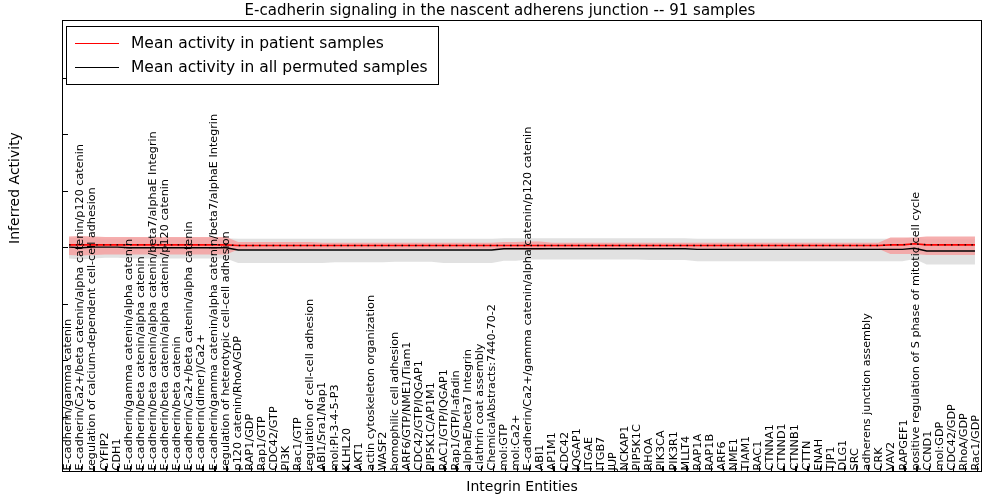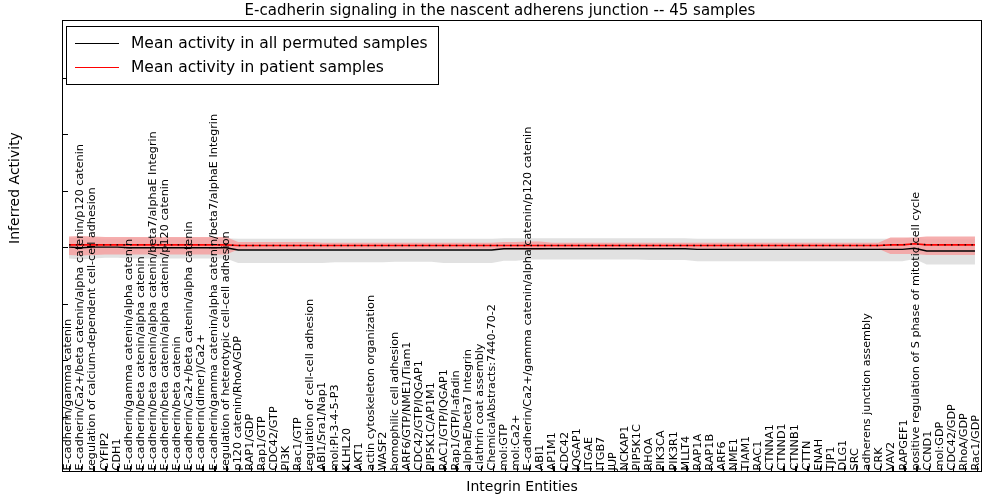--- a/index.html
+++ b/index.html
@@ -45,21 +45,21 @@
   }
   .lgrow{display:flex;align-items:center;height:24px;}
   .lgline{width:44px;height:0;border-top-width:1.6px;border-top-style:solid;margin-right:12px;}
   .lgtxt{font-size:15.5px;color:#000;}
 </style>
 </head>
 <body>
 
 <div id="fig">
 
-  <div id="title">E-cadherin signaling in the nascent adherens junction -- 45 samples</div>
+  <div id="title">E-cadherin signaling in the nascent adherens junction -- 91 samples</div>
 
   <div id="plot">
     <svg id="svgwrap" viewBox="0 0 920 452" preserveAspectRatio="none">
         <path d="M6.05 218.09L18.16 217.53L30.26 218.09L42.37 218.66L54.47 218.66L66.58 218.09L78.68 218.09L90.79 218.09L102.89 218.09L115.00 218.09L127.11 218.09L139.21 218.09L151.32 218.09L163.42 218.09L175.53 218.66L187.63 218.66L199.74 218.66L211.84 218.66L223.95 218.66L236.05 218.66L248.16 218.66L260.26 218.66L272.37 218.66L284.47 218.66L296.58 218.66L308.68 218.66L320.79 218.66L332.89 218.66L345.00 218.66L357.11 218.66L369.21 218.66L381.32 218.66L393.42 218.66L405.53 218.66L417.63 218.66L429.74 218.66L441.84 218.09L453.95 218.09L466.05 218.09L478.16 218.09L490.26 218.09L502.37 218.09L514.47 218.09L526.58 218.09L538.68 218.09L550.79 218.09L562.89 218.09L575.00 218.09L587.11 218.09L599.21 218.09L611.32 218.09L623.42 218.09L635.53 218.66L647.63 218.66L659.74 218.66L671.84 218.66L683.95 218.66L696.05 218.66L708.16 218.66L720.26 218.66L732.37 218.66L744.47 218.66L756.58 218.66L768.68 218.66L780.79 218.66L792.89 218.66L805.00 218.66L817.11 218.66L829.21 218.66L841.32 218.66L853.42 216.96L865.53 219.22L877.63 219.22L889.74 219.22L901.84 219.22L913.95 219.22L913.95 244.65L901.84 244.65L889.74 244.65L877.63 244.65L865.53 244.65L853.42 239.00L841.32 241.25L829.21 241.25L817.11 241.25L805.00 241.25L792.89 241.25L780.79 241.25L768.68 241.25L756.58 241.25L744.47 241.25L732.37 241.25L720.26 241.25L708.16 241.25L696.05 241.25L683.95 241.25L671.84 241.25L659.74 241.25L647.63 241.25L635.53 241.25L623.42 240.13L611.32 240.13L599.21 240.13L587.11 240.13L575.00 239.56L562.89 239.56L550.79 239.56L538.68 239.56L526.58 239.56L514.47 239.56L502.37 239.56L490.26 239.56L478.16 239.56L466.05 239.56L453.95 240.69L441.84 240.69L429.74 242.95L417.63 242.95L405.53 242.95L393.42 242.95L381.32 242.95L369.21 241.82L357.11 241.82L345.00 241.82L332.89 241.82L320.79 242.38L308.68 242.38L296.58 242.38L284.47 242.38L272.37 242.38L260.26 242.95L248.16 242.95L236.05 242.95L223.95 242.95L211.84 242.95L199.74 242.95L187.63 242.95L175.53 242.95L163.42 238.43L151.32 238.43L139.21 238.43L127.11 238.43L115.00 238.43L102.89 238.43L90.79 238.43L78.68 238.43L66.58 238.43L54.47 237.87L42.37 237.87L30.26 238.43L18.16 239.56L6.05 238.43Z" fill="#c8c8c8" fill-opacity="0.55" stroke="none"></path>
         <path d="M6.05 216.40L18.16 215.83L30.26 216.40L42.37 216.96L54.47 216.96L66.58 216.96L78.68 216.96L90.79 216.96L102.89 216.96L115.00 216.96L127.11 216.96L139.21 216.96L151.32 216.96L163.42 216.96L175.53 222.05L187.63 222.05L199.74 222.05L211.84 222.05L223.95 222.05L236.05 222.05L248.16 222.05L260.26 222.61L272.37 222.61L284.47 222.61L296.58 222.61L308.68 222.61L320.79 222.61L332.89 222.61L345.00 222.61L357.11 222.61L369.21 222.61L381.32 222.61L393.42 222.61L405.53 222.61L417.63 222.61L429.74 222.61L441.84 222.05L453.95 222.05L466.05 221.48L478.16 221.48L490.26 222.61L502.37 222.61L514.47 222.61L526.58 222.61L538.68 222.61L550.79 222.61L562.89 222.61L575.00 222.61L587.11 222.61L599.21 222.61L611.32 222.61L623.42 222.61L635.53 222.61L647.63 222.61L659.74 222.61L671.84 222.61L683.95 222.61L696.05 222.61L708.16 222.61L720.26 222.61L732.37 222.61L744.47 222.61L756.58 222.61L768.68 222.61L780.79 222.61L792.89 222.61L805.00 222.61L817.11 222.61L829.21 217.53L841.32 217.53L853.42 217.53L865.53 216.40L877.63 216.40L889.74 216.40L901.84 216.40L913.95 216.40L913.95 235.04L901.84 235.04L889.74 235.04L877.63 235.04L865.53 235.04L853.42 233.91L841.32 233.91L829.21 233.91L817.11 228.82L805.00 228.82L792.89 228.82L780.79 228.82L768.68 228.82L756.58 228.82L744.47 228.82L732.37 228.82L720.26 228.82L708.16 228.82L696.05 228.82L683.95 228.82L671.84 228.82L659.74 228.82L647.63 228.82L635.53 228.82L623.42 228.82L611.32 228.82L599.21 228.82L587.11 228.82L575.00 228.82L562.89 228.82L550.79 228.82L538.68 228.82L526.58 228.82L514.47 228.82L502.37 228.82L490.26 228.82L478.16 229.96L466.05 229.96L453.95 229.39L441.84 229.39L429.74 228.82L417.63 228.82L405.53 228.82L393.42 228.82L381.32 228.82L369.21 228.82L357.11 228.82L345.00 228.82L332.89 228.82L320.79 228.82L308.68 228.82L296.58 228.82L284.47 228.82L272.37 228.82L260.26 228.82L248.16 229.39L236.05 229.39L223.95 229.39L211.84 229.39L199.74 229.39L187.63 229.39L175.53 229.39L163.42 234.48L151.32 234.48L139.21 234.48L127.11 234.48L115.00 234.48L102.89 234.48L90.79 234.48L78.68 234.48L66.58 234.48L54.47 234.48L42.37 234.48L30.26 235.04L18.16 235.60L6.05 235.04Z" fill="#f4a0a0" fill-opacity="0.85" stroke="none"></path>
         <path d="M6.05 227.13L18.16 227.70L30.26 227.13L42.37 227.13L54.47 227.13L66.58 227.70L78.68 227.70L90.79 227.70L102.89 227.70L115.00 227.70L127.11 227.70L139.21 227.70L151.32 227.70L163.42 227.70L175.53 229.96L187.63 229.96L199.74 229.96L211.84 229.96L223.95 229.96L236.05 229.96L248.16 229.96L260.26 229.96L272.37 229.96L284.47 229.96L296.58 229.96L308.68 229.96L320.79 229.96L332.89 229.96L345.00 229.96L357.11 229.96L369.21 229.96L381.32 229.96L393.42 229.96L405.53 229.96L417.63 229.96L429.74 229.96L441.84 228.82L453.95 228.82L466.05 228.82L478.16 228.82L490.26 228.82L502.37 228.82L514.47 228.82L526.58 228.82L538.68 228.82L550.79 228.82L562.89 228.82L575.00 228.82L587.11 228.82L599.21 228.82L611.32 228.82L623.42 228.82L635.53 229.39L647.63 229.39L659.74 229.39L671.84 229.39L683.95 229.39L696.05 229.39L708.16 229.39L720.26 229.39L732.37 229.39L744.47 229.39L756.58 229.39L768.68 229.39L780.79 229.39L792.89 229.39L805.00 229.39L817.11 229.39L829.21 229.39L841.32 229.39L853.42 228.26L865.53 231.08L877.63 231.08L889.74 231.08L901.84 231.08L913.95 231.08" fill="none" stroke="#000000" stroke-width="1.5"></path>
         <path d="M6.05 224.87L18.16 224.87L30.26 224.87L42.37 224.87L54.47 224.87L66.58 224.87L78.68 224.87L90.79 224.87L102.89 224.87L115.00 224.87L127.11 224.87L139.21 224.87L151.32 224.87L163.42 224.87L175.53 225.44L187.63 225.44L199.74 225.44L211.84 225.44L223.95 225.44L236.05 225.44L248.16 225.44L260.26 225.44L272.37 225.44L284.47 225.44L296.58 225.44L308.68 225.44L320.79 225.44L332.89 225.44L345.00 225.44L357.11 225.44L369.21 225.44L381.32 225.44L393.42 225.44L405.53 225.44L417.63 225.44L429.74 225.44L441.84 225.44L453.95 225.44L466.05 225.44L478.16 225.44L490.26 225.44L502.37 225.44L514.47 225.44L526.58 225.44L538.68 225.44L550.79 225.44L562.89 225.44L575.00 225.44L587.11 225.44L599.21 225.44L611.32 225.44L623.42 225.44L635.53 225.44L647.63 225.44L659.74 225.44L671.84 225.44L683.95 225.44L696.05 225.44L708.16 225.44L720.26 225.44L732.37 225.44L744.47 225.44L756.58 225.44L768.68 225.44L780.79 225.44L792.89 225.44L805.00 225.44L817.11 225.44L829.21 224.87L841.32 224.87L853.42 223.74L865.53 224.87L877.63 224.87L889.74 224.87L901.84 224.87L913.95 224.87" fill="none" stroke="#ff0000" stroke-width="1.6"></path>
         <path d="M6.05 224.87L18.16 224.87L30.26 224.87L42.37 224.87L54.47 224.87L66.58 224.87L78.68 224.87L90.79 224.87L102.89 224.87L115.00 224.87L127.11 224.87L139.21 224.87L151.32 224.87L163.42 224.87L175.53 225.44L187.63 225.44L199.74 225.44L211.84 225.44L223.95 225.44L236.05 225.44L248.16 225.44L260.26 225.44L272.37 225.44L284.47 225.44L296.58 225.44L308.68 225.44L320.79 225.44L332.89 225.44L345.00 225.44L357.11 225.44L369.21 225.44L381.32 225.44L393.42 225.44L405.53 225.44L417.63 225.44L429.74 225.44L441.84 225.44L453.95 225.44L466.05 225.44L478.16 225.44L490.26 225.44L502.37 225.44L514.47 225.44L526.58 225.44L538.68 225.44L550.79 225.44L562.89 225.44L575.00 225.44L587.11 225.44L599.21 225.44L611.32 225.44L623.42 225.44L635.53 225.44L647.63 225.44L659.74 225.44L671.84 225.44L683.95 225.44L696.05 225.44L708.16 225.44L720.26 225.44L732.37 225.44L744.47 225.44L756.58 225.44L768.68 225.44L780.79 225.44L792.89 225.44L805.00 225.44L817.11 225.44L829.21 224.87L841.32 224.87L853.42 223.74L865.53 224.87L877.63 224.87L889.74 224.87L901.84 224.87L913.95 224.87" fill="none" stroke="#000000" stroke-width="1.5" stroke-dasharray="1.6 5.2" stroke-linecap="butt"></path>
       </svg>
   <div class="ytickmark" style="top: 395.5px; left: 0px;"></div>
@@ -225,22 +225,22 @@
       <div class="xtl" style="left: 869.726px;">CCND1</div>
       <div class="xtl" style="left: 881.832px;">mol:GDP</div>
       <div class="xtl" style="left: 893.937px;">CDC42/GDP</div>
       <div class="xtl" style="left: 906.042px;">RhoA/GDP</div>
       <div class="xtl" style="left: 918.147px;">Rac1/GDP</div>
     </div>
   <div id="xlabel">Integrin Entities</div>
 
   <div id="legend">
       <div class="lgrow">
+        <span class="lgline" style="border-top-color: rgb(255, 0, 0);"></span>
+        <span class="lgtxt">Mean activity in patient samples</span>
+      </div>
+      <div class="lgrow">
         <span class="lgline" style="border-top-color: rgb(0, 0, 0);"></span>
         <span class="lgtxt">Mean activity in all permuted samples</span>
       </div>
-      <div class="lgrow">
-        <span class="lgline" style="border-top-color: rgb(255, 0, 0);"></span>
-        <span class="lgtxt">Mean activity in patient samples</span>
-      </div>
     </div>
 
 </div>
 
 </body></html>

